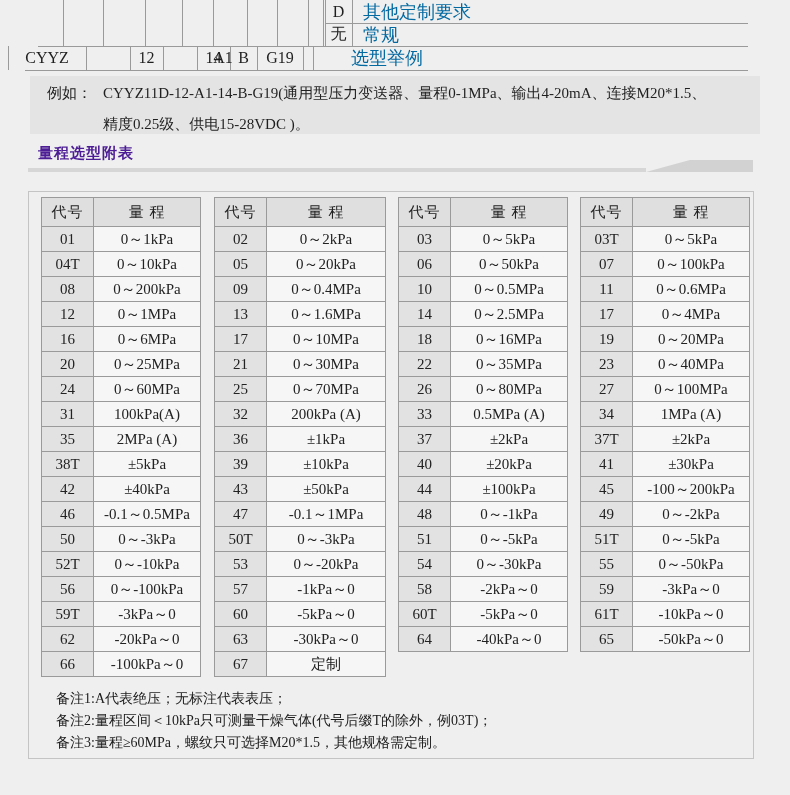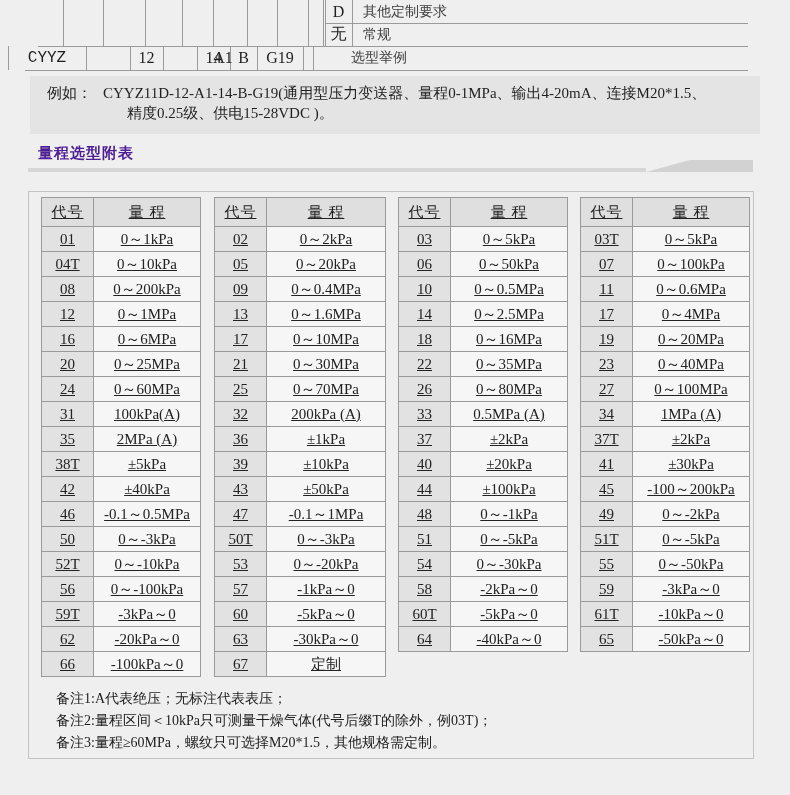--- a/index.html
+++ b/index.html
@@ -10,48 +10,48 @@
     color:#222;
     position:relative;
     overflow:hidden;
   }
   .abs{position:absolute;}
   .vline{position:absolute;width:1px;background:#9a9a9a;}
   .hline{position:absolute;height:1px;background:#9a9a9a;}
   .cellc{position:absolute;display:flex;align-items:center;justify-content:center;
          font-size:16px;color:#1f1f1f;white-space:nowrap;}
   .celll{position:absolute;display:flex;align-items:center;justify-content:flex-start;
-         font-size:14px;color:#404040;white-space:nowrap;}
+         font-size:18px;color:#0369a1;white-space:nowrap;}
 
   
   #example-box{
     position:absolute;left:30px;top:76px;width:730px;height:58px;
     background:#e4e4e4;font-size:15px;color:#1f1f1f;
   }
   #example-box .prefix{position:absolute;left:17px;top:7px;line-height:20px;}
   #example-box .l1{position:absolute;left:73px;top:7px;line-height:20px;white-space:nowrap;}
-  #example-box .l2{position:absolute;left:73px;top:27px;line-height:20px;white-space:nowrap;margin-left:24px;}
+  #example-box .l2{position:absolute;left:73px;top:38px;line-height:20px;white-space:nowrap;}
 
   
   #section-title{
     position:absolute;left:38px;top:144px;
     font-size:15px;font-weight:bold;color:#4c1d95;letter-spacing:1px;
   }
   #ribbon-thin{position:absolute;left:28px;top:168px;width:618px;height:4px;background:#d6d6d6;}
   #ribbon-thick{position:absolute;left:646px;top:160px;width:107px;height:12px;background:#d2d2d2;
     clip-path:polygon(0% 100%,41% 0%,100% 0%,100% 100%);}
 
   
   #tables-box{
     position:absolute;left:28px;top:191px;width:724px;height:566px;
     border:1px solid #c4c4c4;background:#efefef;
   }
 
   .table-host{position:absolute;}
-  table.range-table{border-collapse:collapse;width:100%;table-layout:fixed;text-decoration:underline;}
+  table.range-table{border-collapse:collapse;width:100%;table-layout:fixed;}
   table.range-table th, table.range-table td{
     border:1px solid #9a9a9a;padding:0;text-align:center;
     font-size:15px;font-weight:normal;color:#222;white-space:nowrap;
   }
   table.range-table th{height:28px;background:#dfdfdf;letter-spacing:1px;}
   table.range-table td{height:24px;}
   table.range-table td.code-cell{background:#e2e2e2;}
   table.range-table td.range-cell{background:#f6f6f6;}
 
   #notes{position:absolute;left:55px;top:687px;font-size:14px;line-height:22px;color:#1c1c1c;}
@@ -87,21 +87,21 @@
   <div class="hline" style="left:325px;top:23px;width:423px;"></div>
   <div class="hline" style="left:38px;top:46px;width:710px;"></div>
   <div class="hline" style="left:25px;top:70px;width:723px;"></div>
 
   <div class="cellc" style="left:325px;top:0;width:27px;height:23px;">D</div>
   <div class="celll" style="left:363px;top:0;height:23px;">其他定制要求</div>
   <div class="cellc" style="left:325px;top:23px;width:27px;height:23px;">无</div>
   <div class="celll" style="left:363px;top:23px;height:23px;">常规</div>
 
   <div id="model-row">
-      <div class="cellc" style="left: 8px; top: 46px; width: 78px; height: 24px; font-family: Liberation Mono, monospace;">CYYZ</div>
+      <div class="cellc" style="left: 8px; top: 46px; width: 78px; height: 24px;">CYYZ</div>
       <div class="cellc" style="left: 86px; top: 46px; width: 44px; height: 24px; margin-top: 40px;">11D</div>
       <div class="cellc" style="left: 130px; top: 46px; width: 33px; height: 24px;">12</div>
       <div class="cellc" style="left: 163px; top: 46px; width: 34px; height: 24px; margin-left: 43px;">A1</div>
       <div class="cellc" style="left: 197px; top: 46px; width: 33px; height: 24px;">14</div>
       <div class="cellc" style="left: 230px; top: 46px; width: 27px; height: 24px;">B</div>
       <div class="cellc" style="left: 257px; top: 46px; width: 46px; height: 24px;">G19</div>
     </div>
   <div class="celll" style="left:333px;top:46px;height:24px;margin-left:18px;">选型举例</div>
 </div>
 

